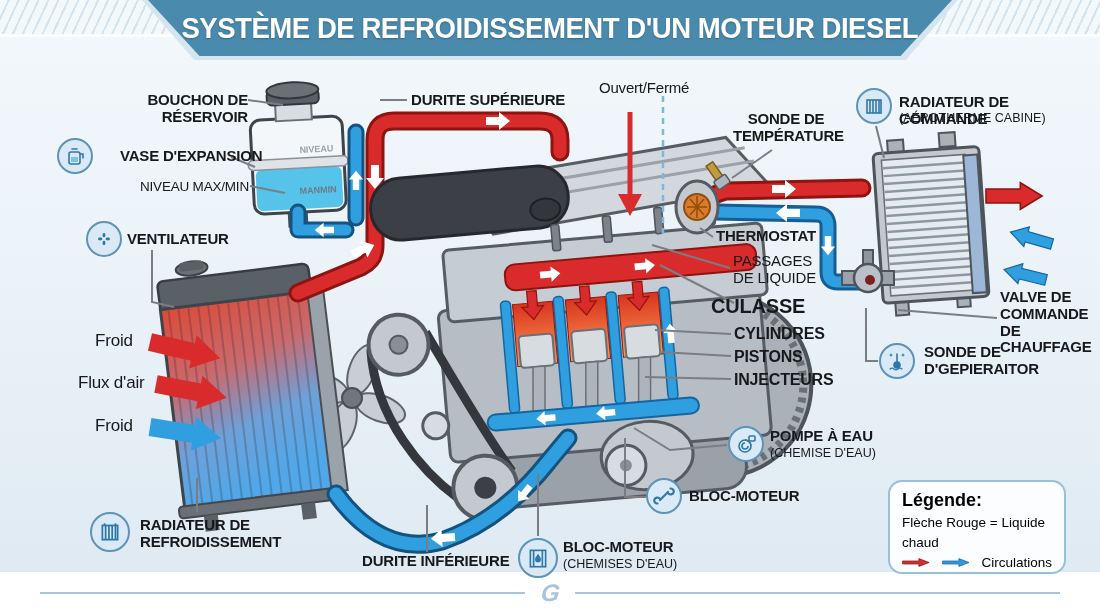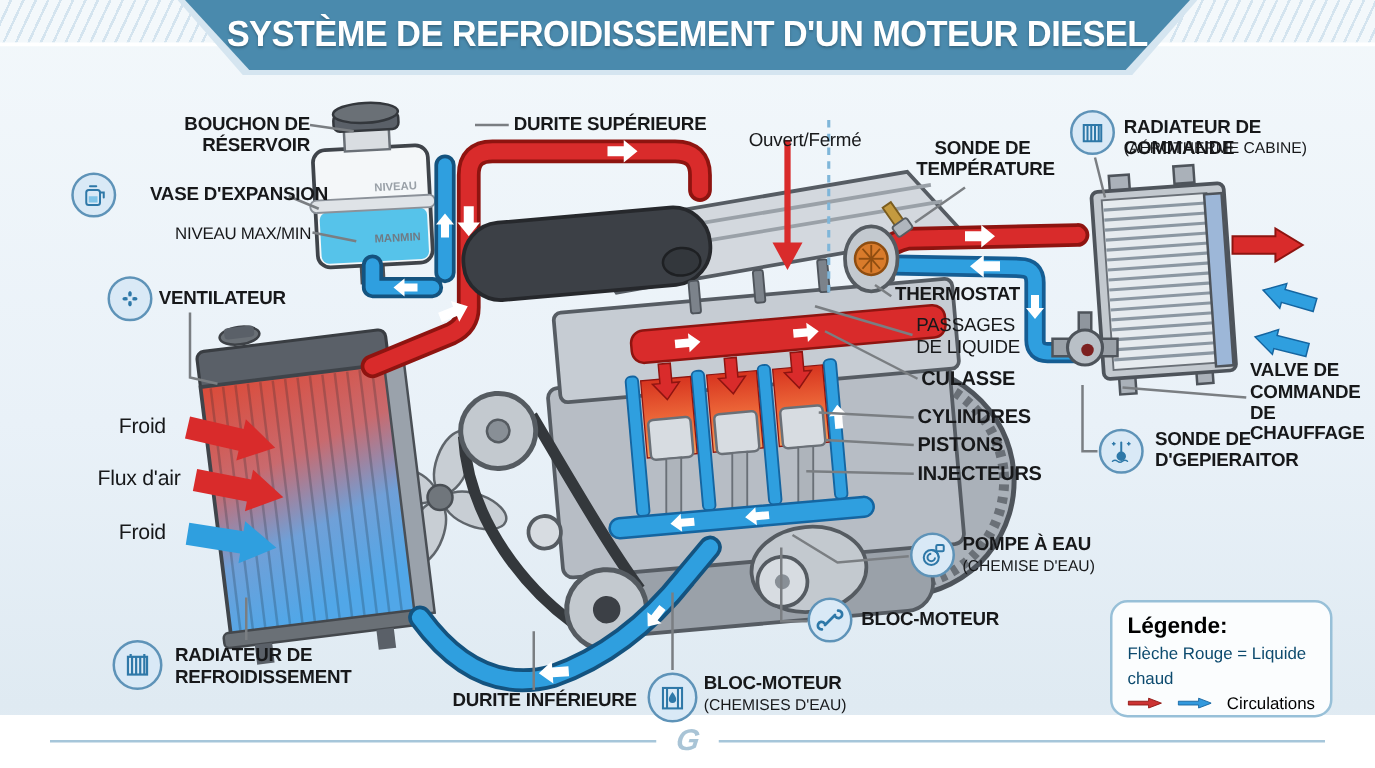--- a/index.html
+++ b/index.html
@@ -22,21 +22,21 @@
   .lbl.reg{font-weight:normal;}
   .lbl.sub{font-weight:normal;font-size:12.5px;letter-spacing:0;}
   .lbl.big{font-size:17px;font-weight:normal;}
   .icon{position:absolute;width:36px;height:36px;border-radius:50%;background:#d9e9f6;
         border:2.5px solid #5e93b8;box-sizing:border-box;display:flex;align-items:center;
         justify-content:center;z-index:4;}
   .icon.lg{width:40px;height:40px;}
   .legend{position:absolute;left:888px;top:480px;width:178px;height:94px;background:#fbfdfe;
         border:2px solid #98c0d8;border-radius:14px;padding:8px 12px;box-sizing:border-box;z-index:5;}
   .legend .ttl{font-weight:bold;font-size:18px;margin-bottom:2px;}
-  .legend .row{font-size:13.5px;line-height:1.45;color:#0c4a6e;}
+  .legend .row{font-size:13.5px;line-height:1.45;color:#000000;}
   .legend .arrows{display:flex;align-items:center;gap:12px;margin-top:3px;}
   .legend .arrows span{font-size:13.5px;}
   .footer{position:absolute;left:0;top:572px;width:1100px;height:42px;background:#ffffff;
         display:flex;align-items:center;padding:0 40px;box-sizing:border-box;z-index:3;}
   .footer .line{flex:1;height:2px;background:#a6c6da;}
   .footer .glogo{margin:0 16px;font-size:24px;font-weight:bold;font-style:italic;
         color:#a9c4d6;transform:skewX(-8deg);}
 </style>
 </head>
 <body>
@@ -366,27 +366,27 @@
 <div class="lbl" style="left:78px;top:92px;width:170px;text-align:right;">BOUCHON DE RÉSERVOIR</div>
 <div class="lbl" style="left:120px;top:148px;">VASE D'EXPANSION</div>
 <div class="lbl reg" style="left:140px;top:179px;font-size:13.5px;">NIVEAU MAX/MIN</div>
 <div class="lbl" style="left:127px;top:231px;">VENTILATEUR</div>
 <div class="lbl big" style="left:95px;top:331px;">Froid</div>
 <div class="lbl big" style="left:78px;top:373px;">Flux d'air</div>
 <div class="lbl big" style="left:95px;top:416px;">Froid</div>
 <div class="lbl" style="left:140px;top:517px;">RADIATEUR DE
 REFROIDISSEMENT</div>
 <div class="lbl" style="left:411px;top:92px;">DURITE SUPÉRIEURE</div>
-<div class="lbl reg" style="left:599px;top:105px;">Ouvert/Fermé</div>
+<div class="lbl reg" style="left:599px;top:80px;">Ouvert/Fermé</div>
 <div class="lbl" style="left:733px;top:111px;width:106px;text-align:center;">SONDE DE
 TEMPÉRATURE</div>
 <div class="lbl" style="left:716px;top:228px;">THERMOSTAT</div>
 <div class="lbl reg" style="left:733px;top:253px;">PASSAGES
 DE LIQUIDE</div>
-<div class="lbl" style="left:737px;top:295px;font-size:16px;">CULASSE</div>
+<div class="lbl" style="left:711px;top:295px;font-size:20px;">CULASSE</div>
 <div class="lbl" style="left:734px;top:325px;font-size:16px;">CYLINDRES</div>
 <div class="lbl" style="left:734px;top:348px;font-size:16px;">PISTONS</div>
 <div class="lbl" style="left:734px;top:371px;font-size:16px;">INJECTEURS</div>
 <div class="lbl" style="left:770px;top:428px;">POMPE À EAU</div>
 <div class="lbl sub" style="left:770px;top:446px;">(CHEMISE D'EAU)</div>
 <div class="lbl" style="left:689px;top:488px;">BLOC-MOTEUR</div>
 <div class="lbl" style="left:563px;top:539px;">BLOC-MOTEUR</div>
 <div class="lbl sub" style="left:563px;top:557px;">(CHEMISES D'EAU)</div>
 <div class="lbl" style="left:362px;top:553px;">DURITE INFÉRIEURE</div>
 <div class="lbl" style="left:899px;top:94px;">RADIATEUR DE COMMANDE</div>

